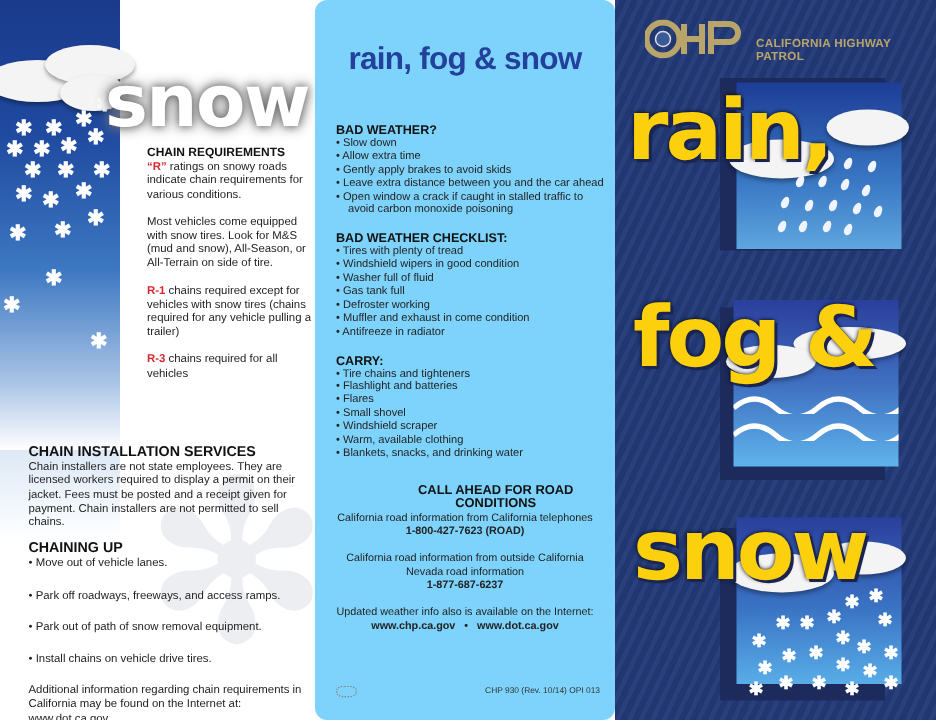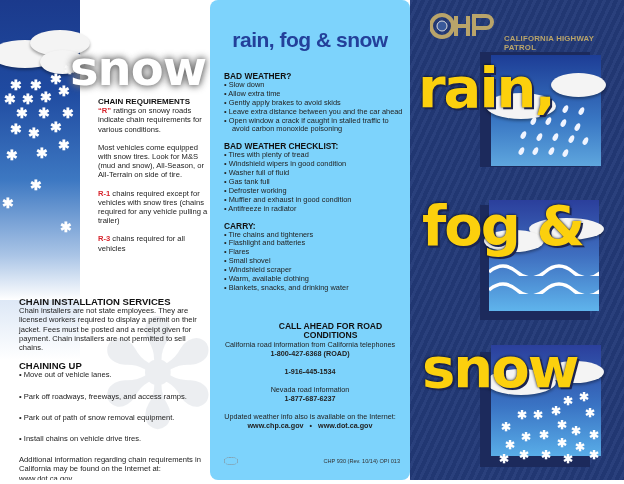--- a/index.html
+++ b/index.html
@@ -25,37 +25,37 @@
   .install { position:absolute; left:19px; top:297px; width:190px; font-size:7.6px; line-height:9.2px; color:#222; }
   .install h3 { font-size:9.5px; font-weight:bold; color:#111; }
   .install ul { list-style:none; margin:0 0 6px 0; }
   .install li { margin-bottom:12px; }
   .install li::before { content:"• "; }
 
   
   #middle { left:210px; width:200px; background:#7dd3fc;border-radius:8px; }
   .mid-title { position:absolute; left:0; width:200px; top:28px; text-align:center; font-size:21px; font-weight:bold; color:#23409a; letter-spacing:-0.5px; }
   .mid-content { position:absolute; left:14px; top:72px; width:184px; font-size:7.4px; line-height:8.9px; color:#222; }
-  .mid-content h3 { font-size:8.4px; font-weight:bold; color:#111; margin-top:0; }
+  .mid-content h3 { font-size:8.4px; font-weight:bold; color:#111; margin-top:10px; }
   .mid-content ul { list-style:none; margin-bottom:8px; }
   .mid-content li { padding-left:8px; text-indent:-8px; }
   .mid-content li::before { content:"•  "; }
   .call { position:absolute; left:0; width:200px; top:322px; text-align:center; font-size:7.2px; line-height:9px; color:#222; }
   .call h3 { font-size:8.6px; font-weight:bold; color:#111;padding-left:41px; }
   .call .num { font-weight:bold; margin-bottom:9px; }
   .call .sites { font-weight:bold; }
   .seal { position:absolute; left:14px; top:457px; width:14px; height:8px; border:1px dotted #888; border-radius:40%; }
   .form-no { position:absolute; right:10px; top:458px; font-size:5.6px; color:#333; }
 
   
   #right { left:410px; width:214px; background:
       repeating-linear-gradient(115deg, rgba(255,255,255,0.03) 0 3px, rgba(0,0,0,0.05) 3px 7px),
       #233a78; }
   .chp-logo { position:absolute; left:20px; top:13px; width:68px; height:26px; }
-  .chp-text { position:absolute; left:94px; top:34px; font-size:7.8px; font-weight:bold; color:#b9a46a; letter-spacing:0.2px; }
+  .chp-text { position:absolute; left:94px; top:24px; font-size:7.8px; font-weight:bold; color:#b9a46a; letter-spacing:0.2px; }
   .tile { position:absolute; width:110px; height:111px; }
   .tile-shadow { position:absolute; background:#1c2a5c; }
   .rain-tile { left:81px; top:55px; background:linear-gradient(#1d3d96, #3a78c4 60%, #5ea6de); }
   .fog-tile { left:79px; top:200px; background:linear-gradient(#2b3f9c 0%, #3f6fc0 50%, #5fb4ec 100%); }
   .snow-tile { left:81px; top:345px; background:linear-gradient(#2b3f9c 0%, #3a74c4 55%, #59ade8 100%); }
   .big-word { position:absolute; font-size:56px; font-weight:bold; color:#fcd00d; font-family:"DejaVu Sans", sans-serif;
     text-shadow:2px 2px 0 #1b2450, 0 0 3px #000; letter-spacing:-2px; line-height:1; }
   .drop { position:absolute; width:5px; height:8px; background:#f0f4ff; border-radius:50% 50% 50% 50% / 60% 60% 40% 40%; transform:rotate(25deg); }
   .wave { position:absolute; left:0; width:110px; height:16px; }
   .tflake { position:absolute; color:#fff; font-size:12px; font-weight:bold; line-height:1; }
@@ -127,39 +127,39 @@
       <li>Leave extra distance between you and the car ahead</li>
       <li>Open window a crack if caught in stalled traffic to avoid carbon monoxide poisoning</li>
     </ul>
     <h3>BAD WEATHER CHECKLIST:</h3>
     <ul>
       <li>Tires with plenty of tread</li>
       <li>Windshield wipers in good condition</li>
       <li>Washer full of fluid</li>
       <li>Gas tank full</li>
       <li>Defroster working</li>
-      <li>Muffler and exhaust in good condition</li>
+      <li>Muffler and exhaust in come condition</li>
       <li>Antifreeze in radiator</li>
     </ul>
     <h3>CARRY:</h3>
     <ul>
       <li>Tire chains and tighteners</li>
       <li>Flashlight and  batteries</li>
       <li>Flares</li>
       <li>Small shovel</li>
       <li>Windshield scraper</li>
       <li>Warm, available clothing</li>
       <li>Blankets, snacks, and drinking water</li>
     </ul>
   </div>
   <div class="call">
     <h3>CALL AHEAD FOR ROAD CONDITIONS</h3>
     <div>California road information from California telephones</div>
-    <div class="num">1-800-427-6368 (ROAD)</div>
-    <div class="num">1-916-445-1534</div>
+    <div class="num">1-800-427-7623 (ROAD)</div>
+    <div>California road information from outside California</div>
     <div>Nevada road information</div>
     <div class="num">1-877-687-6237</div>
     <div>Updated weather info also is available on the Internet:</div>
     <div class="sites" style="white-space:pre">www.chp.ca.gov   •   www.dot.ca.gov</div>
   </div>
   <div class="seal"></div>
   <div class="form-no">CHP 930 (Rev. 10/14) OPI 013</div>
 </div>
 
 <div class="panel" id="right">

